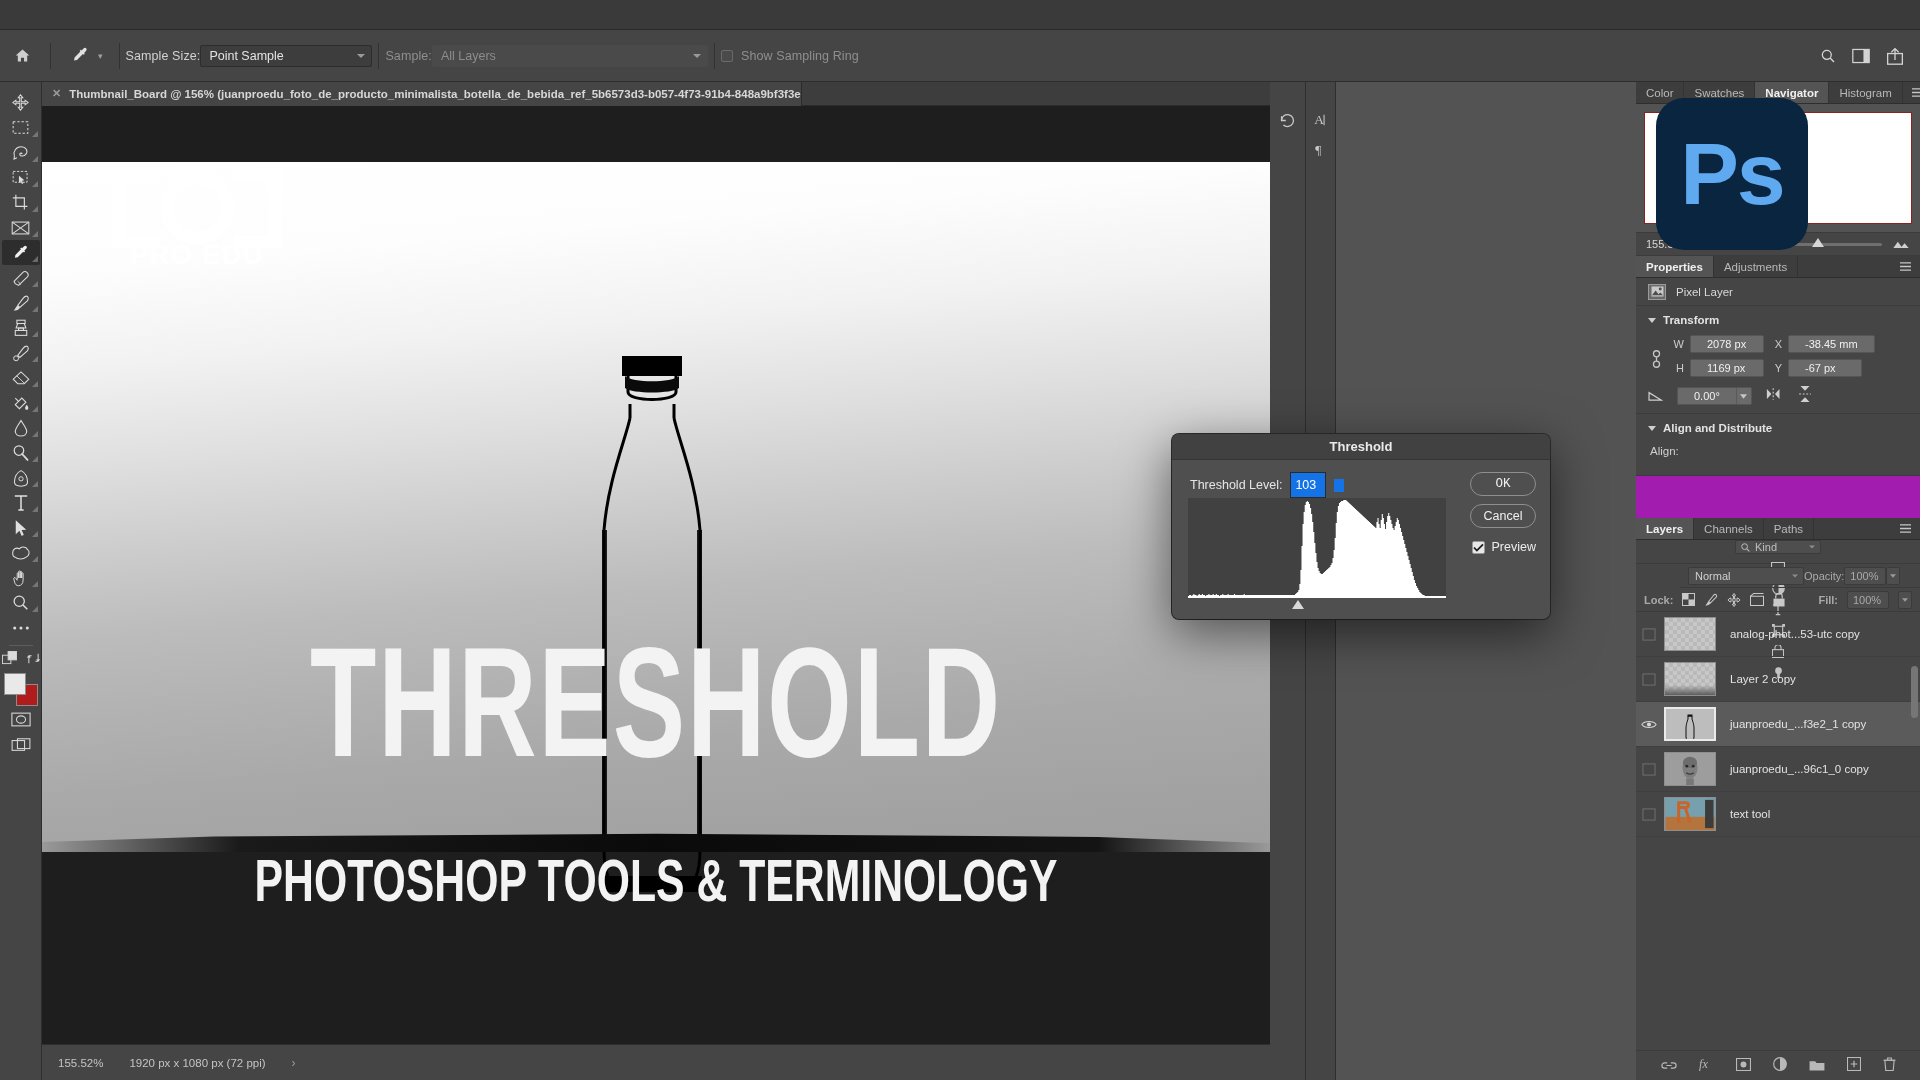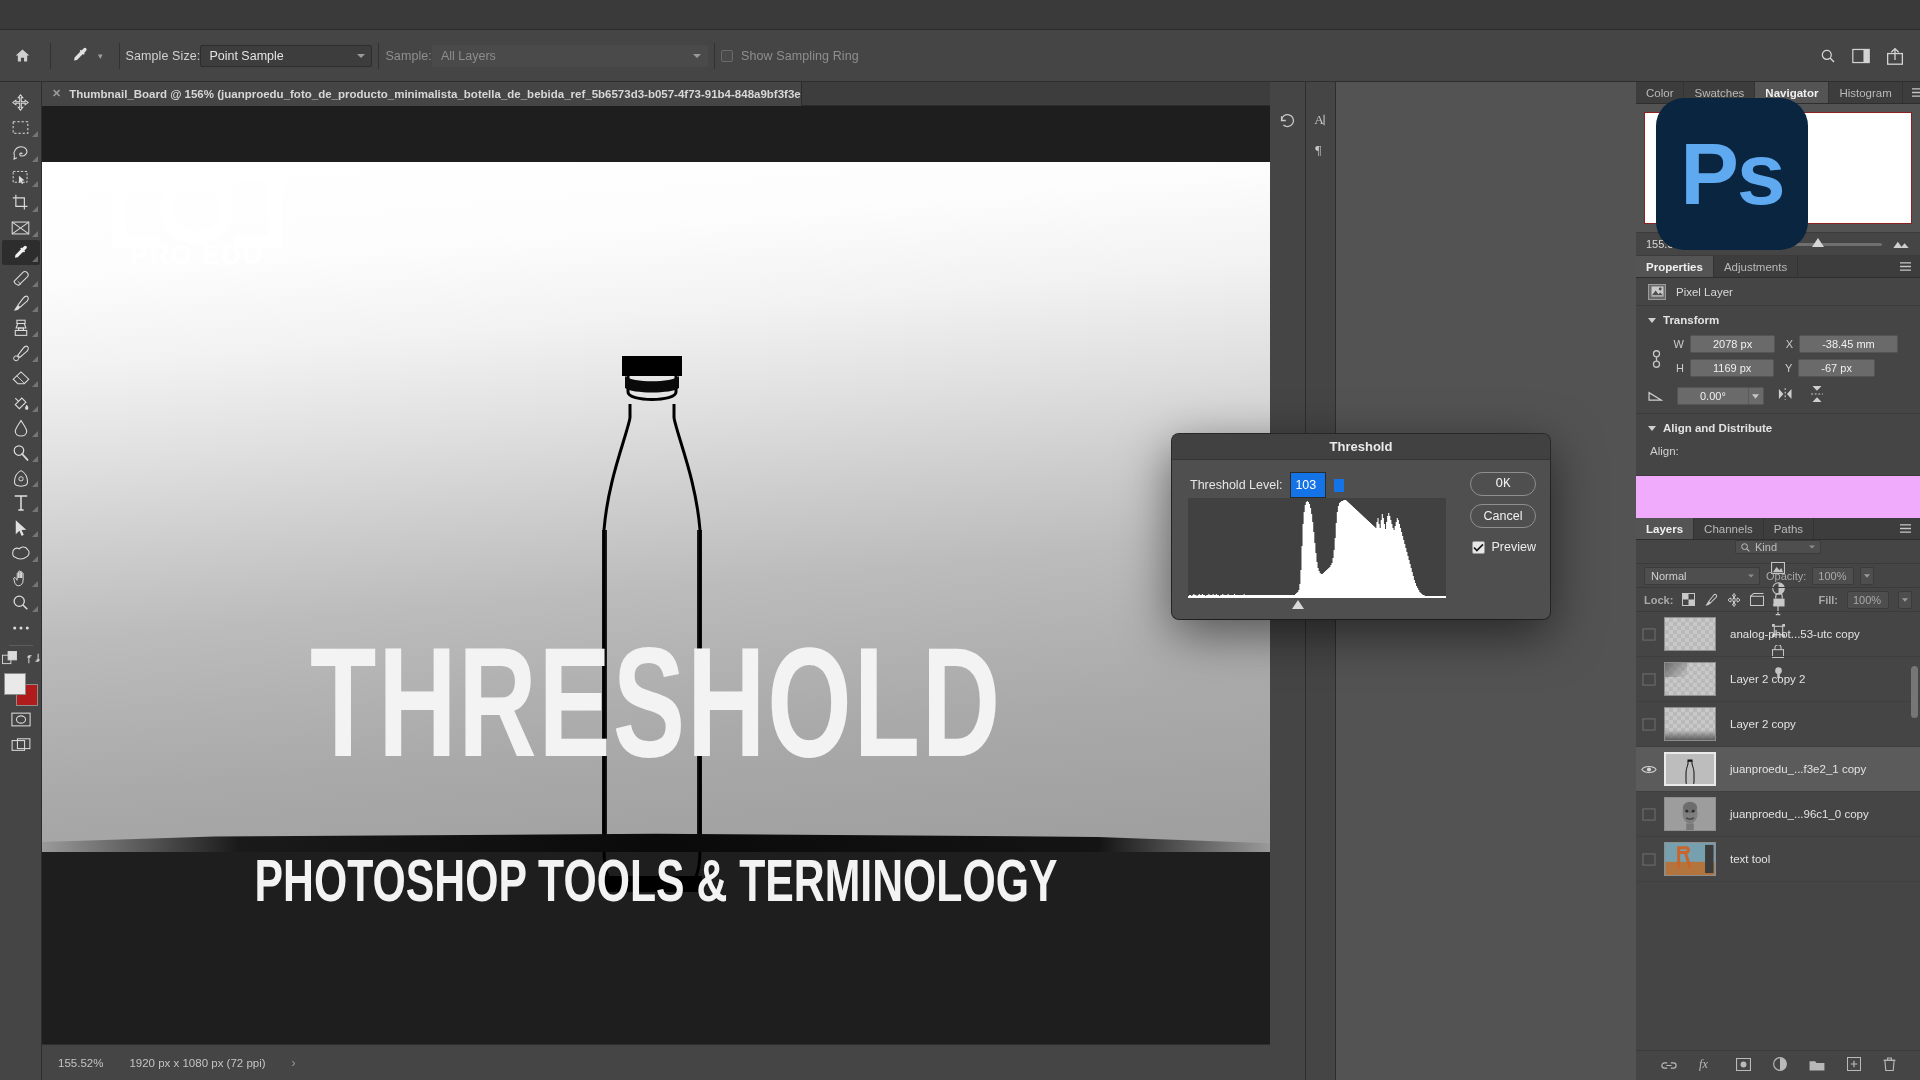--- a/index.html
+++ b/index.html
@@ -173,21 +173,21 @@
   }
   .dock-collapse2 {
     position: absolute; left: 1306px; top: 82px; width: 30px; height: 22px;
     display: flex; align-items: center; justify-content: center;
     color: #b5b5b5; font-size: 10px;
   }
 
   
   .rightcol {
     position: absolute; left: 1636px; top: 82px; width: 284px; bottom: 0;
-    background: #f0abfc;
+    background: #a21caf;
   }
   .panel-tabs {
     height: 22px; background: #3d3d3d; display: flex; align-items: stretch;
     border-bottom: 1px solid #2e2e2e; position: relative;
   }
   .ptab {
     display: flex; align-items: center; padding: 0 10px;
     font-size: 11.5px; color: #b9b9b9; white-space: nowrap;
     border-right: 1px solid #333;
   }
@@ -234,21 +234,21 @@
     font-size: 11.5px; font-weight: bold; margin-bottom: 9px;
   }
   .chev { width: 0; height: 0; border-left: 4px solid transparent; border-right: 4px solid transparent; border-top: 5px solid #cfcfcf; }
   .xform-grid { display: flex; align-items: center; gap: 8px; }
   .link-ico { width: 16px; color: #c6c6c6; display: flex; justify-content: center; }
   .xform-fields { flex: 1; }
   .xf-row { display: flex; align-items: center; gap: 6px; margin-bottom: 6px; }
   .xf-key { color: #cccccc; font-size: 11px; width: 12px; text-align: right; }
   .field {
     background: #6a6a6a; border: 1px solid #555; border-radius: 2px; height: 18px;
-    color: #f0f0f0; font-size: 11px; display: flex; align-items: center; padding: 0 22px;
+    color: #f0f0f0; font-size: 11px; display: flex; align-items: center; padding: 0 16px;
     min-width: 74px;
   }
   .angle-row { display: flex; align-items: center; gap: 14px; margin-top: 2px; }
   .angle-field { display: flex; align-items: center; }
   .angle-field .field { min-width: 58px; border-right: none; border-radius: 2px 0 0 2px; }
   .angle-drop {
     height: 18px; width: 16px; background: #6a6a6a; border: 1px solid #555; border-left: 1px solid #5a5a5a;
     border-radius: 0 2px 2px 0; display: flex; align-items: center; justify-content: center;
   }
   .align-body { color: #cfcfcf; font-size: 11.5px; padding: 2px 0 12px 2px; }
@@ -265,22 +265,23 @@
   }
   .kind-select {
     position: relative; height: 17px; background: #4e4e4e; border: 1px solid #3b3b3b;
     border-radius: 2px; display: flex; align-items: center; gap: 5px; padding: 0 16px 0 5px;
     color: #bdbdbd; font-size: 11px; width: 86px;
   }
   .kind-select .caret { position: absolute; right: 5px; top: 50%; transform: translateY(-50%);
     width: 0; height: 0; border-left: 3px solid transparent; border-right: 3px solid transparent; border-top: 3px solid #8c8c8c; }
   .filt-ico { color: #c4c4c4; display: flex; align-items: center; }
   .lay-blend {
-    height: 24px; display: flex; align-items: center; gap: 6px; padding: 0 8px;
+    height: 24px; display: flex; align-items: center; padding: 0 8px;
     border-bottom: 1px solid #3b3b3b;
+    margin-left: 44px;
   }
   .blend-select {
     position: relative; height: 18px; background: #4e4e4e; border: 1px solid #3b3b3b; border-radius: 2px;
     color: #cfcfcf; font-size: 11px; display: flex; align-items: center; padding: 0 16px 0 6px; width: 116px;
   }
   .blend-select .caret { position: absolute; right: 5px; top: 50%; transform: translateY(-50%);
     width: 0; height: 0; border-left: 3px solid transparent; border-right: 3px solid transparent; border-top: 3px solid #8c8c8c; }
   .op-label { color: #a9a9a9; font-size: 11px; }
   .op-field {
     height: 18px; background: #4e4e4e; border: 1px solid #3b3b3b; border-radius: 2px;
@@ -929,31 +930,20 @@
         <div class="lay-row">
           <span class="eye-cell off">
             <svg width="14" height="13" viewBox="0 0 15 14">
                 <rect x="1" y="1" width="13" height="12" fill="none" stroke="#6f6f6f" stroke-width="1.1"></rect>
               </svg>
           </span>
           <span class="lay-thumb"></span>
           <span class="lay-name">analog-phot...53-utc copy</span>
         </div>
 
-        <div class="lay-row">
-          <span class="eye-cell off">
-            <svg width="14" height="13" viewBox="0 0 15 14">
-                <rect x="1" y="1" width="13" height="12" fill="none" stroke="#6f6f6f" stroke-width="1.1"></rect>
-              </svg>
-          </span>
-          <span class="lay-thumb">
-            <span style="position:absolute;left:0;top:0;width:22px;height:14px;background:linear-gradient(135deg,#6d6d6d,rgba(120,120,120,0));"></span>
-          </span>
-          <span class="lay-name">Layer 2 copy 2</span>
-        </div>
 
         <div class="lay-row">
           <span class="eye-cell off">
             <svg width="14" height="13" viewBox="0 0 15 14">
                 <rect x="1" y="1" width="13" height="12" fill="none" stroke="#6f6f6f" stroke-width="1.1"></rect>
               </svg>
           </span>
           <span class="lay-thumb">
             <span style="position:absolute;left:0;bottom:0;width:100%;height:10px;background:linear-gradient(0deg,#5d5d5d,rgba(120,120,120,0));"></span>
           </span>

